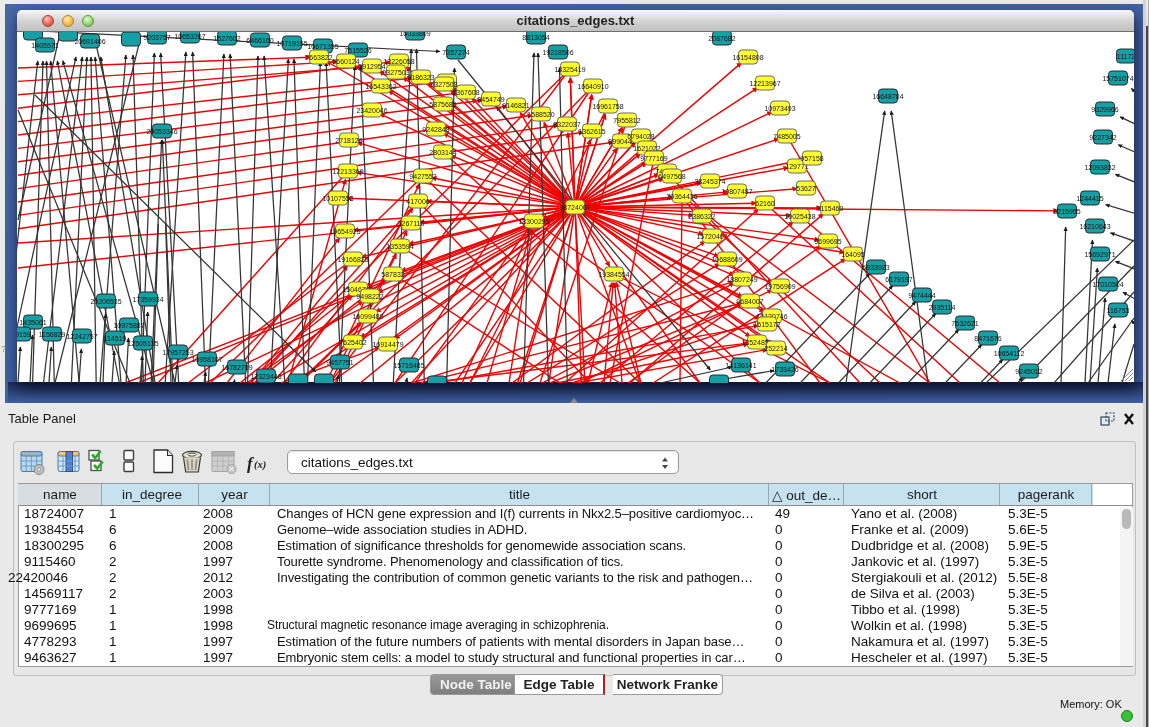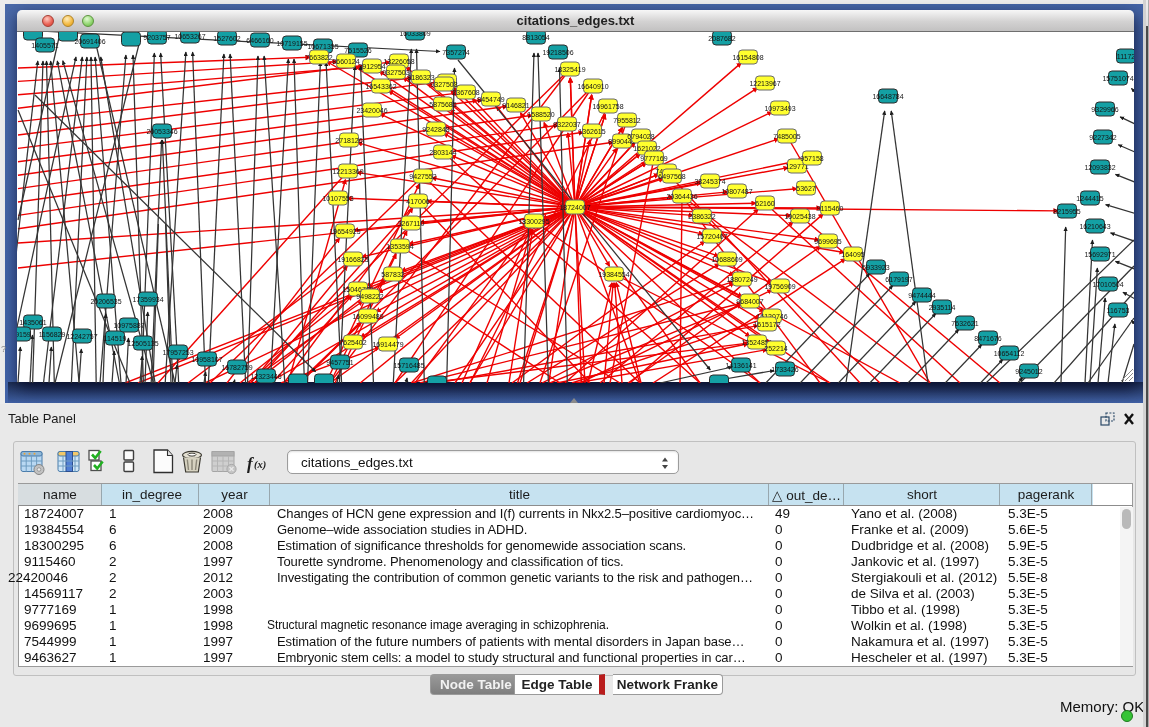--- a/index.html
+++ b/index.html
@@ -719,39 +719,39 @@
 <div class="tr" style="top:618px">
     <span style="left:24px">9699695</span>
     <span style="left:109px">1</span>
     <span style="left:203px">1998</span>
     <span style="left:267px;width:489px;font-size:12px;letter-spacing:-0.1px">Structural magnetic resonance image averaging in schizophrenia.</span>
     <span style="left:775px">0</span>
     <span style="left:851px">Wolkin et al. (1998)</span>
     <span style="left:1008px">5.3E-5</span>
   </div>
 <div class="tr" style="top:634px">
-    <span style="left:24px">7544999</span>
+    <span style="left:24px">4778293</span>
     <span style="left:109px">1</span>
     <span style="left:203px">1997</span>
     <span style="left:277px;width:489px;font-size:13px;letter-spacing:-0.1px">Estimation of the future numbers of patients with mental disorders in Japan base…</span>
     <span style="left:775px">0</span>
     <span style="left:851px">Nakamura et al. (1997)</span>
     <span style="left:1008px">5.3E-5</span>
   </div>
 <div class="tr" style="top:650px">
     <span style="left:24px">9463627</span>
     <span style="left:109px">1</span>
     <span style="left:203px">1997</span>
     <span style="left:277px;width:489px;font-size:13px;letter-spacing:-0.1px">Embryonic stem cells: a model to study structural and functional properties in car…</span>
     <span style="left:775px">0</span>
     <span style="left:851px">Hescheler et al. (1997)</span>
     <span style="left:1008px">5.3E-5</span>
   </div>
 <div style="position:absolute;left:1120px;top:507px;width:13px;height:159px;background:#f4f4f4"></div>
 <div style="position:absolute;left:1122px;top:509px;width:9px;height:20px;background:#b9b9b9;border-radius:5px"></div>
 <div class="seg" style="left:430px;width:91px;background:linear-gradient(#9a9a9a,#7e7e7e);color:#f2f2f2;border-radius:4px 0 0 4px;border-right:none">Node Table</div>
-<div class="seg" style="left:514px;width:91px;border-radius:0;border-right:6px solid #b91c1c">Edge Table</div>
+<div class="seg" style="left:514px;width:91px;border-radius:0;border-right:2px solid #b91c1c">Edge Table</div>
 <div class="seg" style="left:613px;width:110px;border-left:none;border-radius:0 4px 4px 0">Network Franke</div>
-<div style="position:absolute;left:1060px;top:698px;font-size:15px;color:#111">Memory: OK</div>
+<div style="position:absolute;left:1060px;top:698px;font-size:11px;color:#111">Memory: OK</div>
 <div style="position:absolute;left:1121px;top:710px;width:12px;height:12px;border-radius:50%;background:#35c435;border:1px solid #1f7a1f"></div>
 <div style="position:absolute;left:1143px;top:0;width:3px;height:727px;background:#d2d2d2"></div>
 <div style="position:absolute;left:1146px;top:26px;width:1.5px;height:701px;background:#4a4a4a"></div>
 <div style="position:absolute;left:1147.5px;top:0;width:1.5px;height:727px;background:#ababab"></div>
 <div style="position:absolute;left:570px;top:398px;width:0;height:0;border-left:4px solid transparent;border-right:4px solid transparent;border-bottom:5px solid #8a8a8a"></div>
 </body></html>

